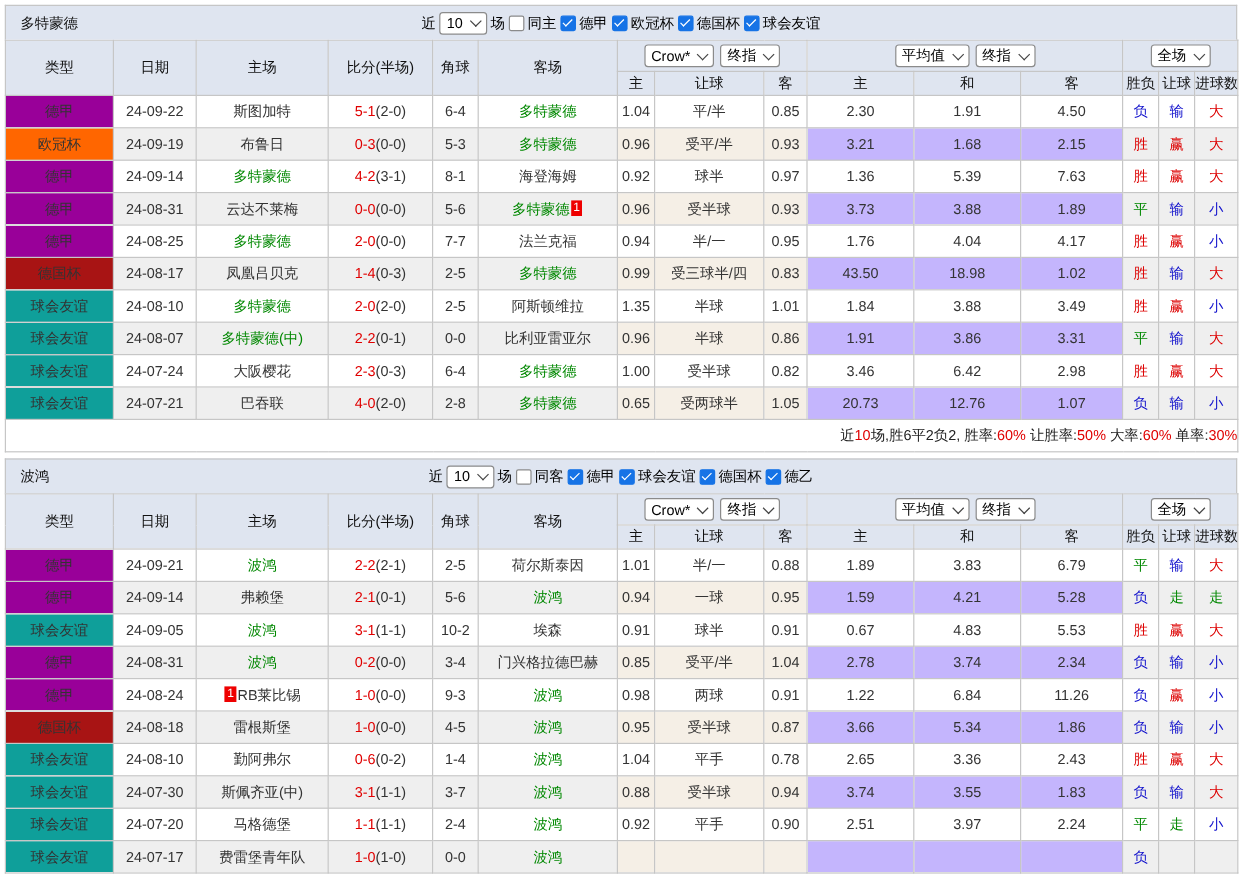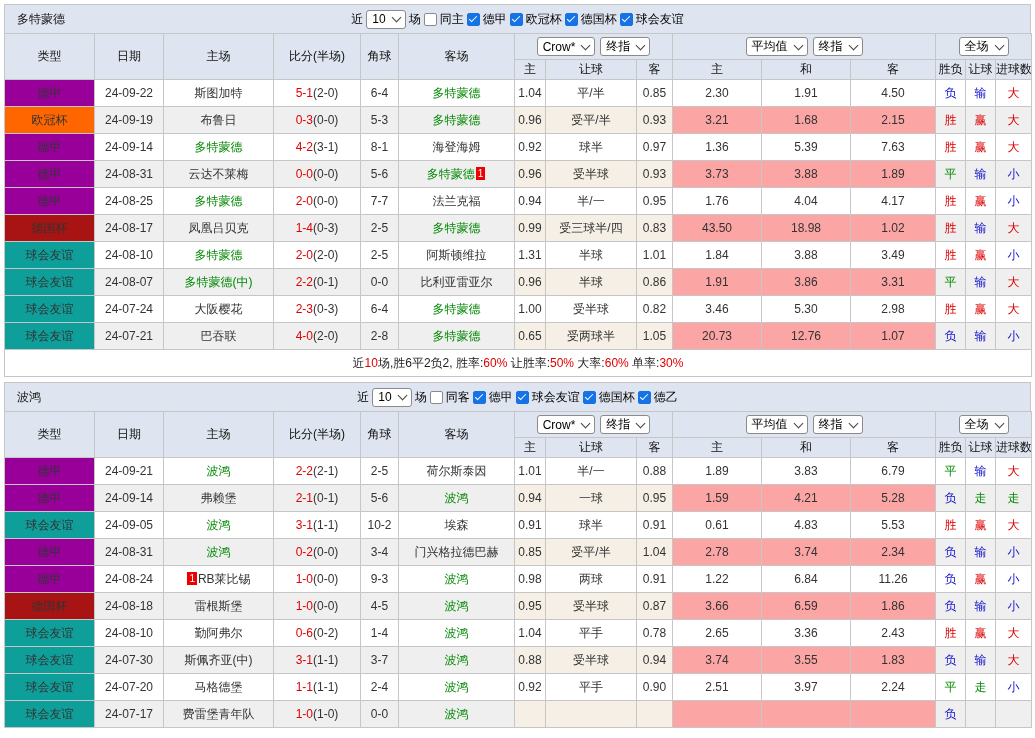--- a/index.html
+++ b/index.html
@@ -24,27 +24,27 @@
   table.grid{border-collapse:collapse;table-layout:fixed;width:1027px;font-size:12px;}
   .grid th,.grid td{border:1px solid #c6c6c6;text-align:center;white-space:nowrap;overflow:hidden;padding:0;}
   .grid thead th{background:#dfe5f0;font-weight:normal;color:#111;}
   .grid thead tr.gr1 th{height:25px;}
   .grid thead tr.gr2 th{height:19px;}
   .ghin{display:flex;justify-content:center;align-items:center;gap:5px;}
   .grid tbody td{height:26px;color:#333;}
   tr.odd td{background:#fff;}
   tr.even td{background:#efefef;}
   td.hcap{background:#fbf5ee;}  tr.even td.hcap{background:#f5efe6;}
-  td.avgc{background:#eaf3fa;}  tr.even td.avgc{background:#fca5a5;}
+  td.avgc{background:#eaf3fa;}  tr.even td.avgc{background:#c4b5fd;}
   td.lg{color:#fff;}
   .tg{color:#008800;}
   .ft{color:#e00000;}
   .ht{color:#333;}
   .card{display:inline-block;background:#ee0000;color:#fff;font-size:10px;line-height:13px;padding:0 2px;vertical-align:top;margin:1px 1px 0 1px;}
-  tr.sumrow td{height:26px;background:#fff;color:#222;}
+  tr.sumrow td{height:26px;background:#fff;color:#222;text-align:right;}
   .sumred{color:#e00000;}
   #team1{margin-top:5px;}
 </style>
 </head>
 <body>
 
 <div class="wrap">
   <section id="team0" class="team-section">
       <div class="filter-row">
         <span class="team-name">多特蒙德</span>
@@ -241,21 +241,21 @@
             <td style="color: rgb(17, 17, 204);">输</td>
             <td style="color: rgb(221, 0, 0);">大</td>
           </tr>
           <tr class="odd">
             <td class="lg" style="background: rgb(15, 159, 154);">球会友谊</td>
             <td>24-08-10</td>
             <td><span class="tg">多特蒙德</span></td>
             <td><span class="ft">2-0</span><span class="ht">(2-0)</span></td>
             <td>2-5</td>
             <td><span>阿斯顿维拉</span></td>
-            <td class="hcap">1.31</td>
+            <td class="hcap">1.35</td>
             <td class="hcap">半球</td>
             <td class="hcap">1.01</td>
             <td class="avgc">1.84</td>
             <td class="avgc">3.88</td>
             <td class="avgc">3.49</td>
             <td style="color: rgb(221, 0, 0);">胜</td>
             <td style="color: rgb(221, 0, 0);">赢</td>
             <td style="color: rgb(17, 17, 204);">小</td>
           </tr>
           <tr class="even">
@@ -279,21 +279,21 @@
             <td class="lg" style="background: rgb(15, 159, 154);">球会友谊</td>
             <td>24-07-24</td>
             <td><span>大阪樱花</span></td>
             <td><span class="ft">2-3</span><span class="ht">(0-3)</span></td>
             <td>6-4</td>
             <td><span class="tg">多特蒙德</span></td>
             <td class="hcap">1.00</td>
             <td class="hcap">受半球</td>
             <td class="hcap">0.82</td>
             <td class="avgc">3.46</td>
-            <td class="avgc">5.30</td>
+            <td class="avgc">6.42</td>
             <td class="avgc">2.98</td>
             <td style="color: rgb(221, 0, 0);">胜</td>
             <td style="color: rgb(221, 0, 0);">赢</td>
             <td style="color: rgb(221, 0, 0);">大</td>
           </tr>
           <tr class="even">
             <td class="lg" style="background: rgb(15, 159, 154);">球会友谊</td>
             <td>24-07-21</td>
             <td><span>巴吞联</span></td>
             <td><span class="ft">4-0</span><span class="ht">(2-0)</span></td>
@@ -446,21 +446,21 @@
           <tr class="odd">
             <td class="lg" style="background: rgb(15, 159, 154);">球会友谊</td>
             <td>24-09-05</td>
             <td><span class="tg">波鸿</span></td>
             <td><span class="ft">3-1</span><span class="ht">(1-1)</span></td>
             <td>10-2</td>
             <td><span>埃森</span></td>
             <td class="hcap">0.91</td>
             <td class="hcap">球半</td>
             <td class="hcap">0.91</td>
-            <td class="avgc">0.61</td>
+            <td class="avgc">0.67</td>
             <td class="avgc">4.83</td>
             <td class="avgc">5.53</td>
             <td style="color: rgb(221, 0, 0);">胜</td>
             <td style="color: rgb(221, 0, 0);">赢</td>
             <td style="color: rgb(221, 0, 0);">大</td>
           </tr>
           <tr class="even">
             <td class="lg" style="background: rgb(153, 0, 153);">德甲</td>
             <td>24-08-31</td>
             <td><span class="tg">波鸿</span></td>
@@ -498,21 +498,21 @@
             <td class="lg" style="background: rgb(168, 20, 20);">德国杯</td>
             <td>24-08-18</td>
             <td><span>雷根斯堡</span></td>
             <td><span class="ft">1-0</span><span class="ht">(0-0)</span></td>
             <td>4-5</td>
             <td><span class="tg">波鸿</span></td>
             <td class="hcap">0.95</td>
             <td class="hcap">受半球</td>
             <td class="hcap">0.87</td>
             <td class="avgc">3.66</td>
-            <td class="avgc">6.59</td>
+            <td class="avgc">5.34</td>
             <td class="avgc">1.86</td>
             <td style="color: rgb(17, 17, 204);">负</td>
             <td style="color: rgb(17, 17, 204);">输</td>
             <td style="color: rgb(17, 17, 204);">小</td>
           </tr>
           <tr class="odd">
             <td class="lg" style="background: rgb(15, 159, 154);">球会友谊</td>
             <td>24-08-10</td>
             <td><span>勤阿弗尔</span></td>
             <td><span class="ft">0-6</span><span class="ht">(0-2)</span></td>

